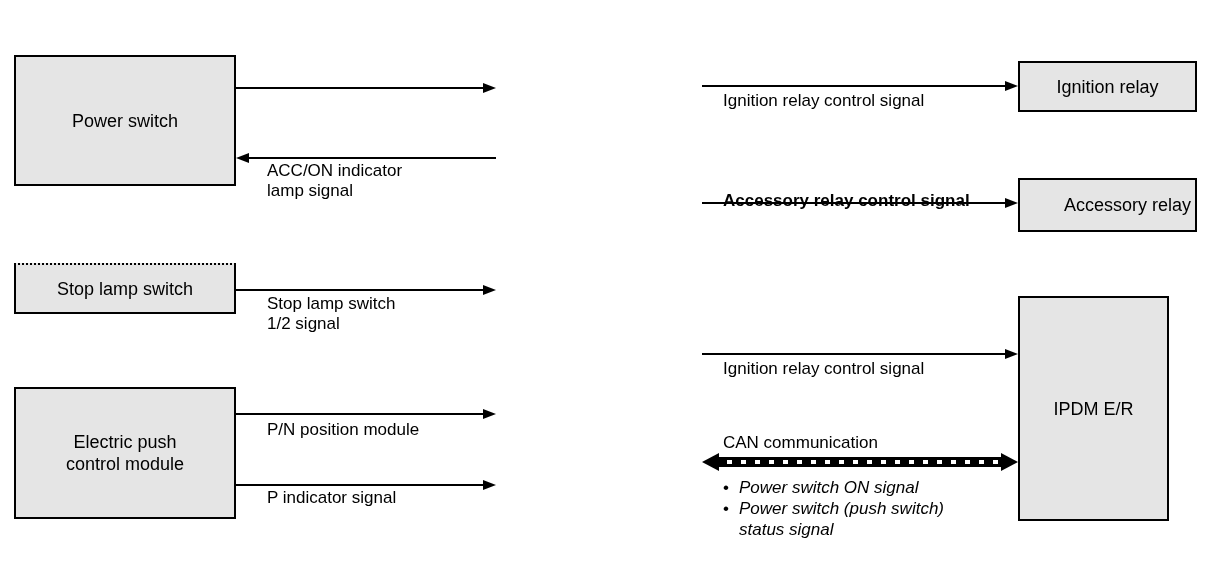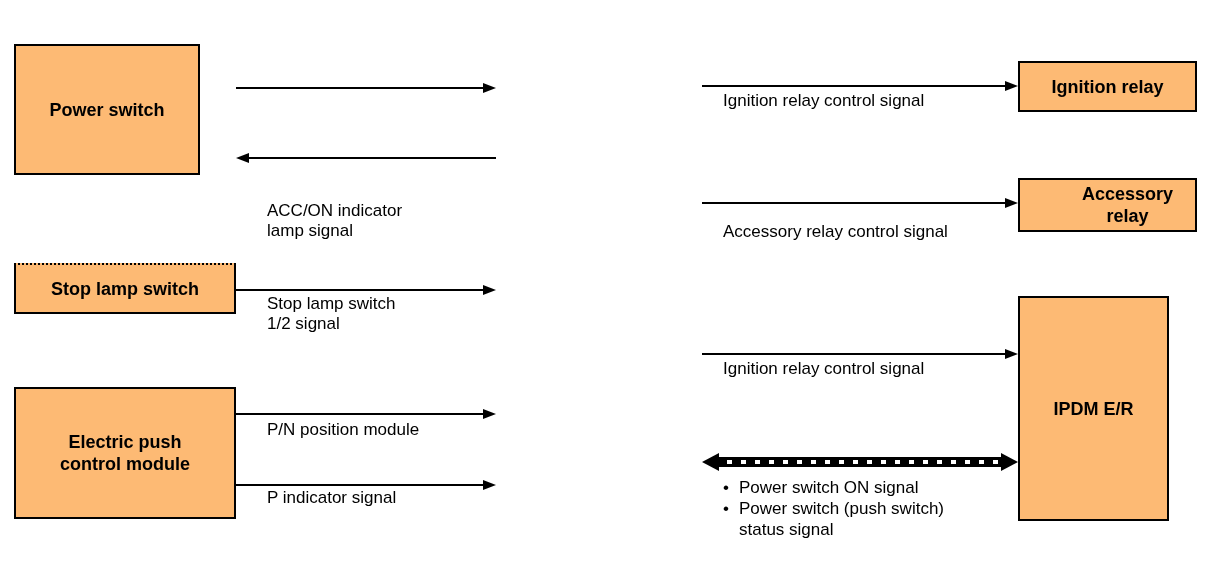--- a/index.html
+++ b/index.html
@@ -9,32 +9,31 @@
     height: 582px;
     background: #ffffff;
     font-family: "Liberation Sans", sans-serif;
     color: #000;
     overflow: hidden;
   }
   .node {
     position: absolute;
     box-sizing: border-box;
     border: 2px solid #000;
-    background: #fdba74;
+    background: #e5e5e5;
     display: flex;
     align-items: center;
     justify-content: center;
     text-align: center;
     font-size: 18px;
     line-height: 22px;
     white-space: pre-line;
-    font-weight: bold;
   }
   .node.dotted-top { border-top: 2px dotted #000; }
-  .node-power   { left: 14px;   top: 44px;  width: 186px; height: 131px; }
+  .node-power   { left: 14px;   top: 55px;  width: 222px; height: 131px; }
   .node-stop    { left: 14px;   top: 263px; width: 222px; height: 51px;  }
   .node-shift   { left: 14px;   top: 387px; width: 222px; height: 132px; }
   .node-bcm     { left: 496px;  top: 24px;  width: 206px; height: 530px; font-size: 19px; }
   .node-ign     { left: 1018px; top: 61px;  width: 179px; height: 51px;  }
   .node-acc     { left: 1018px; top: 178px; width: 179px; height: 54px; padding-left: 40px;  }
   .node-ipdm    { left: 1018px; top: 296px; width: 151px; height: 225px; }
 
   .line { position: absolute; height: 2px; background: #000; }
   .head { position: absolute; width: 0; height: 0;
           border-top: 5px solid transparent; border-bottom: 5px solid transparent; }
@@ -56,21 +55,21 @@
   .can-head-right { right: 0; border-left: 17px solid #000; }
   .can-band { position: absolute; left: 14px; right: 14px; top: 4px; height: 10px; background: #000; }
   .can-band::after {
     content: ""; position: absolute; left: 2px; right: 2px; top: 3px; height: 4px;
     background: repeating-linear-gradient(90deg, transparent 0 9px, #fff 9px 14px);
   }
 
   .bullet-list { position: absolute; left: 723px; top: 477px; font-size: 17px; line-height: 21px; }
   .bullet-row { display: flex; }
   .bullet-glyph { width: 16px; flex: 0 0 16px; }
-  .bullet-text { white-space: pre-line; }
+  .bullet-text { white-space: pre-line; font-style: italic; }
 </style>
 </head>
 <body>
 
 <div class="canvas">
 
   <div class="node node-power">Power switch</div>
   <div class="node node-stop dotted-top">Stop lamp switch</div>
   <div class="node node-shift">Electric push
 control module</div>
@@ -101,29 +100,30 @@
 
   <div class="line" style="left:702px; top:353px; width:303px;"></div>
   <div class="head head-right" style="left:1005px; top:349px;"></div>
 
   <div class="can-arrow">
     <div class="can-head can-head-left"></div>
     <div class="can-band"></div>
     <div class="can-head can-head-right"></div>
   </div>
 
-  <div class="lbl" style="left:267px; top:161px;margin-top:40px;">ACC/ON indicator
+  <div class="lbl" style="left:267px; top:161px;">ACC/ON indicator
 lamp signal</div>
   <div class="lbl" style="left:267px; top:294px;">Stop lamp switch
 1/2 signal</div>
   <div class="lbl" style="left:267px; top:420px;">P/N position module</div>
   <div class="lbl" style="left:267px; top:488px;">P indicator signal</div>
   <div class="lbl" style="left:723px; top:91px;">Ignition relay control signal</div>
-  <div class="lbl" style="left:723px; top:222px;">Accessory relay control signal</div>
+  <div class="lbl" style="left:723px; top:191px;font-weight:bold;">Accessory relay control signal</div>
   <div class="lbl" style="left:723px; top:359px;">Ignition relay control signal</div>
+  <div class="lbl" style="left:723px; top:433px;">CAN communication</div>
 
   <div class="bullet-list">
     <div class="bullet-row">
       <span class="bullet-glyph">•</span>
       <span class="bullet-text">Power switch ON signal</span>
     </div>
     <div class="bullet-row">
       <span class="bullet-glyph">•</span>
       <span class="bullet-text">Power switch (push switch)
 status signal</span>

